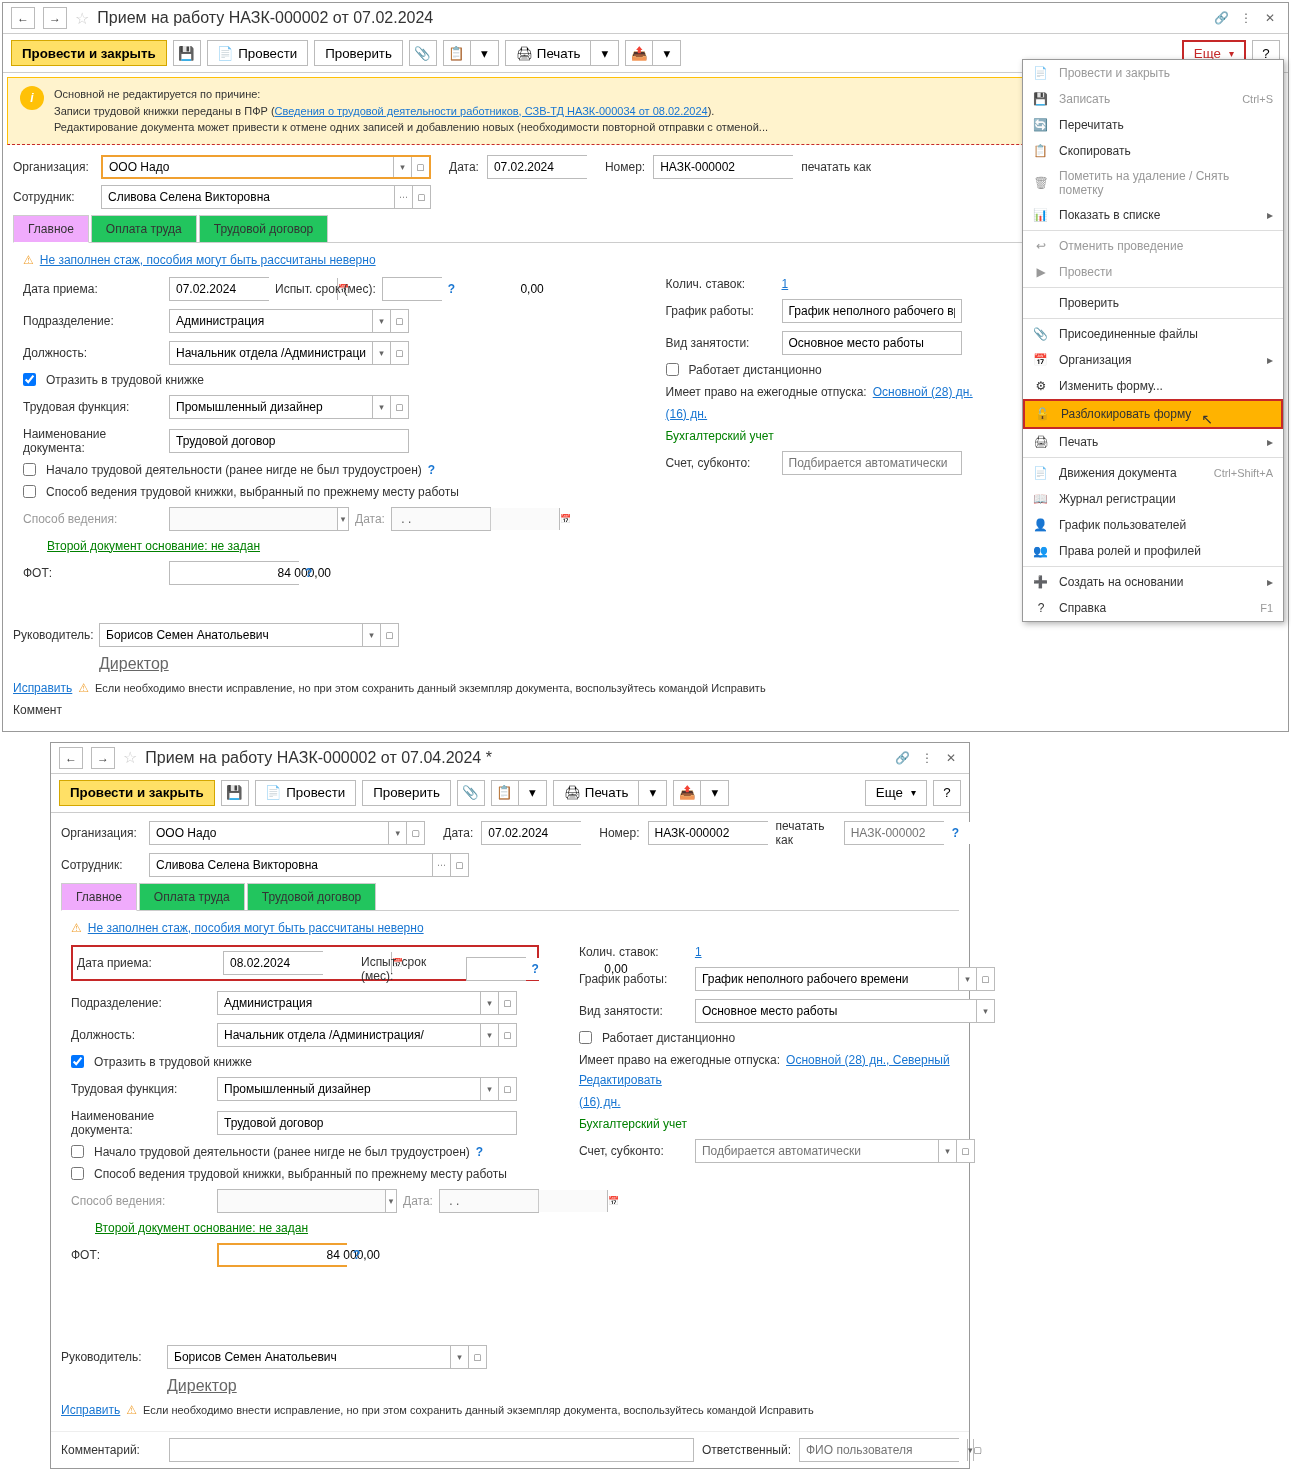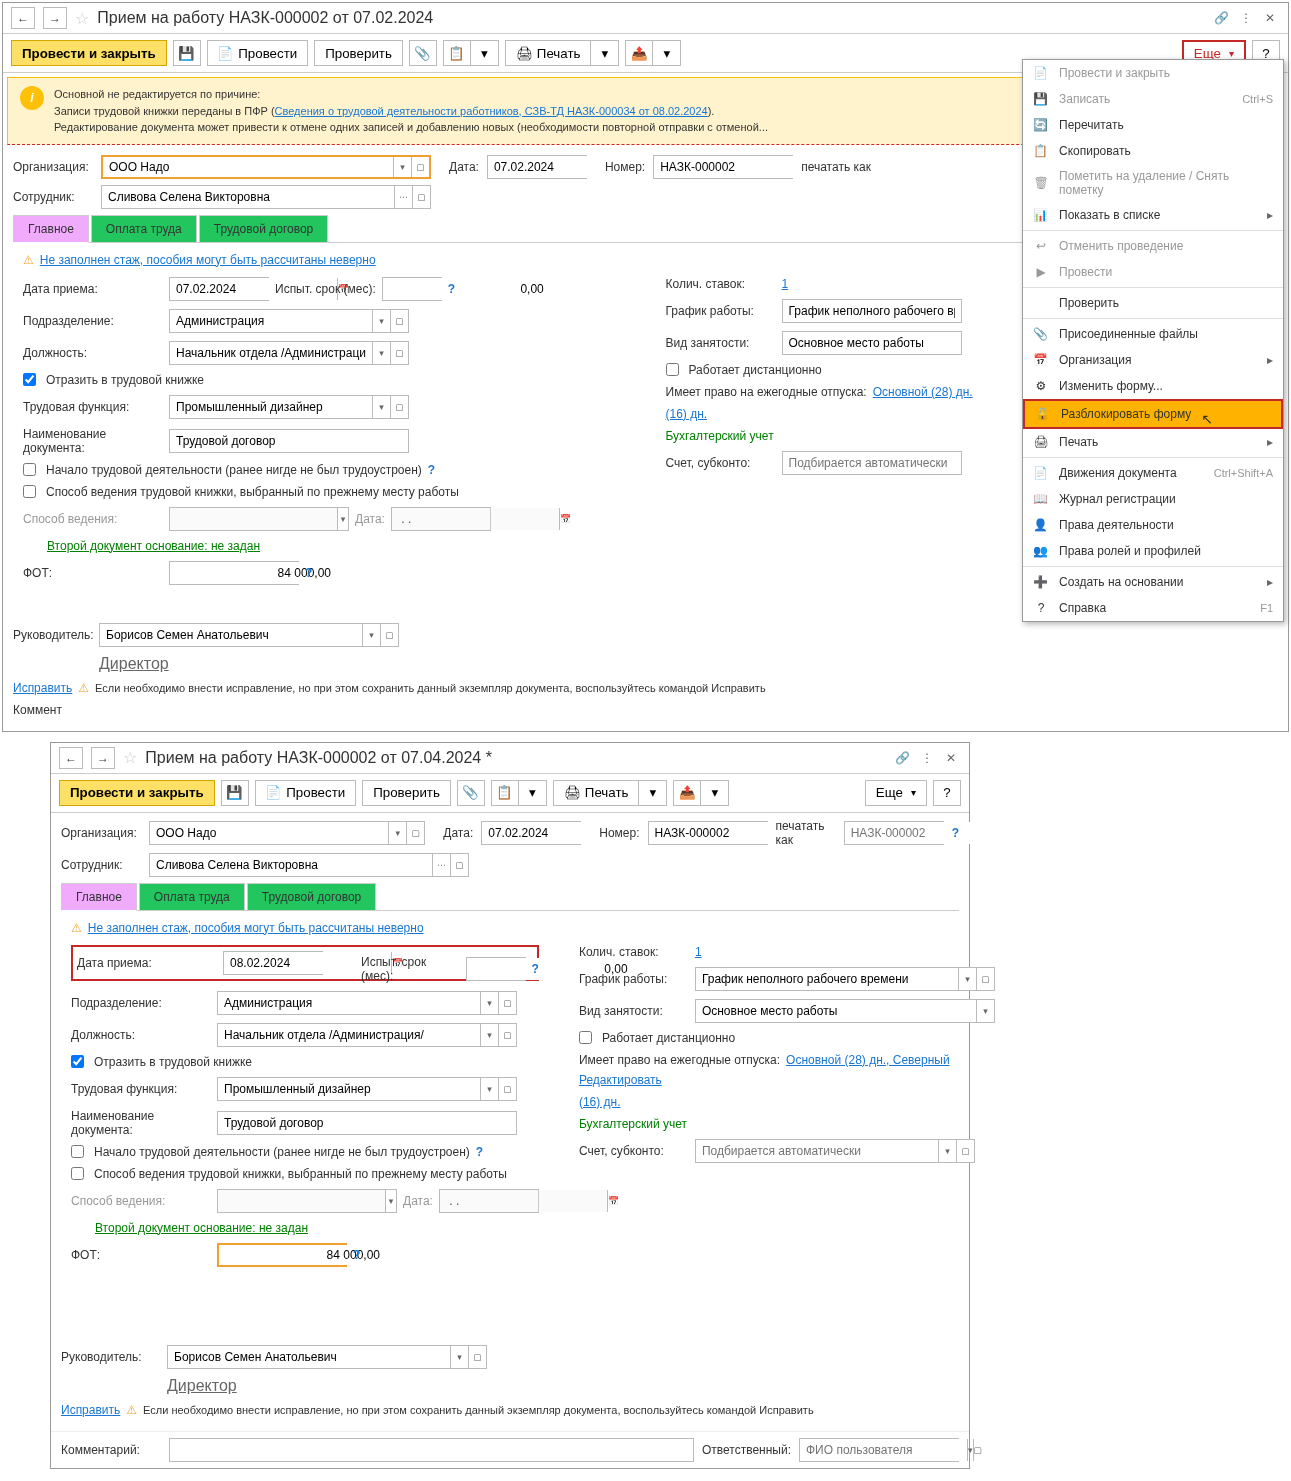--- a/index.html
+++ b/index.html
@@ -384,21 +384,21 @@
     <span class="menu-label">Движения документа</span>
     <span class="menu-shortcut">Ctrl+Shift+A</span>
     </div>
       <div class="menu-item">
         <span class="menu-icon">📖</span>
     <span class="menu-label">Журнал регистрации</span>
 
     </div>
       <div class="menu-item">
         <span class="menu-icon">👤</span>
-    <span class="menu-label">Права деятельности</span>
+    <span class="menu-label">График пользователей</span>
 
     </div>
       <div class="menu-item">
         <span class="menu-icon">👥</span>
     <span class="menu-label">Права ролей и профилей</span>
 
     </div>
       <div class="menu-sep"></div>
       <div class="menu-item">
         <span class="menu-icon">➕</span>

